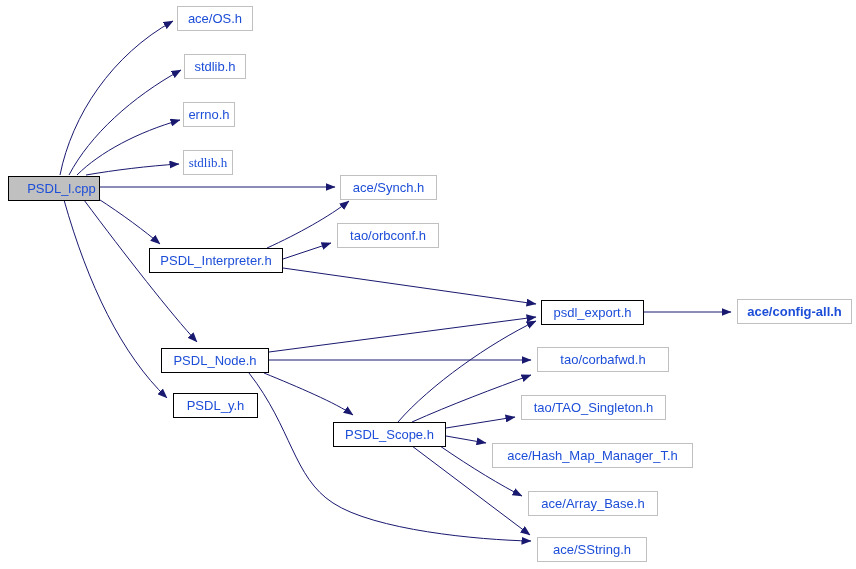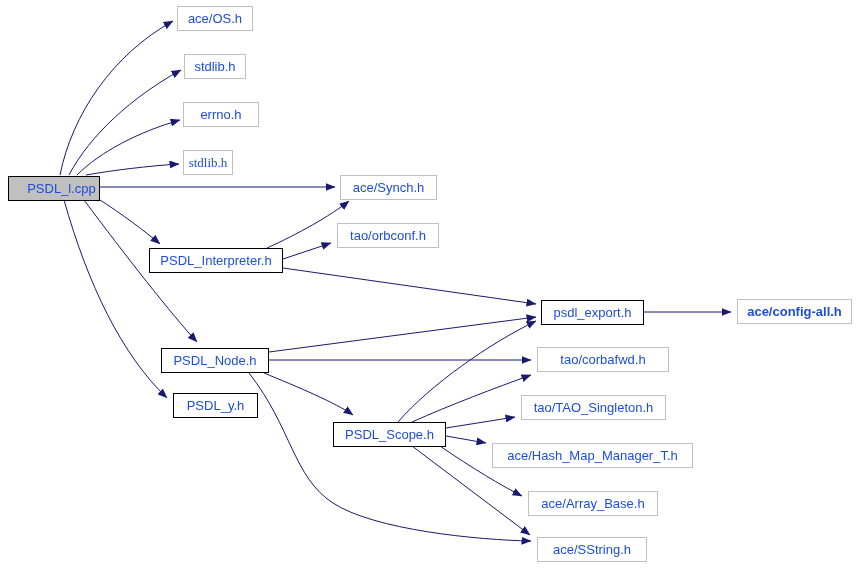--- a/index.html
+++ b/index.html
@@ -65,21 +65,21 @@
     <path class="edge" marker-end="url(#arrow)" d="M 412,422 C 450,405 495,388 531,375"></path>
     <path class="edge" marker-end="url(#arrow)" d="M 446,428 L 515,417"></path>
     <path class="edge" marker-end="url(#arrow)" d="M 446,436 L 486,443"></path>
     <path class="edge" marker-end="url(#arrow)" d="M 440,446 C 472,468 502,486 522,496"></path>
     <path class="edge" marker-end="url(#arrow)" d="M 412,446 L 530,535"></path>
   </svg>
 
   <div class="node root" style="left:8px;   top:176px; width:92px;padding-left:15px;">PSDL_l.cpp</div>
   <div class="node external" style="left:177px; top:6px;   width:76px;">ace/OS.h</div>
   <div class="node external" style="left:184px; top:54px;  width:62px;">stdlib.h</div>
-  <div class="node external" style="left:183px; top:102px; width:76px;">errno.h</div>
+  <div class="node external" style="left:183px; top:102px; width:52px;">errno.h</div>
   <div class="node external" style="left:183px; top:150px; width:50px;font-family:Liberation Serif, serif;">stdlib.h</div>
   <div class="node external" style="left:340px; top:175px; width:97px;">ace/Synch.h</div>
   <div class="node external" style="left:337px; top:223px; width:102px;">tao/orbconf.h</div>
   <div class="node internal" style="left:149px; top:248px; width:134px;">PSDL_Interpreter.h</div>
   <div class="node internal" style="left:541px; top:300px; width:103px;">psdl_export.h</div>
   <div class="node external" style="left:737px; top:299px; width:115px;font-weight:bold;">ace/config-all.h</div>
   <div class="node internal" style="left:161px; top:348px; width:108px;">PSDL_Node.h</div>
   <div class="node external" style="left:537px; top:347px; width:132px;">tao/corbafwd.h</div>
   <div class="node internal" style="left:173px; top:393px; width:85px;">PSDL_y.h</div>
   <div class="node external" style="left:521px; top:395px; width:145px;">tao/TAO_Singleton.h</div>

